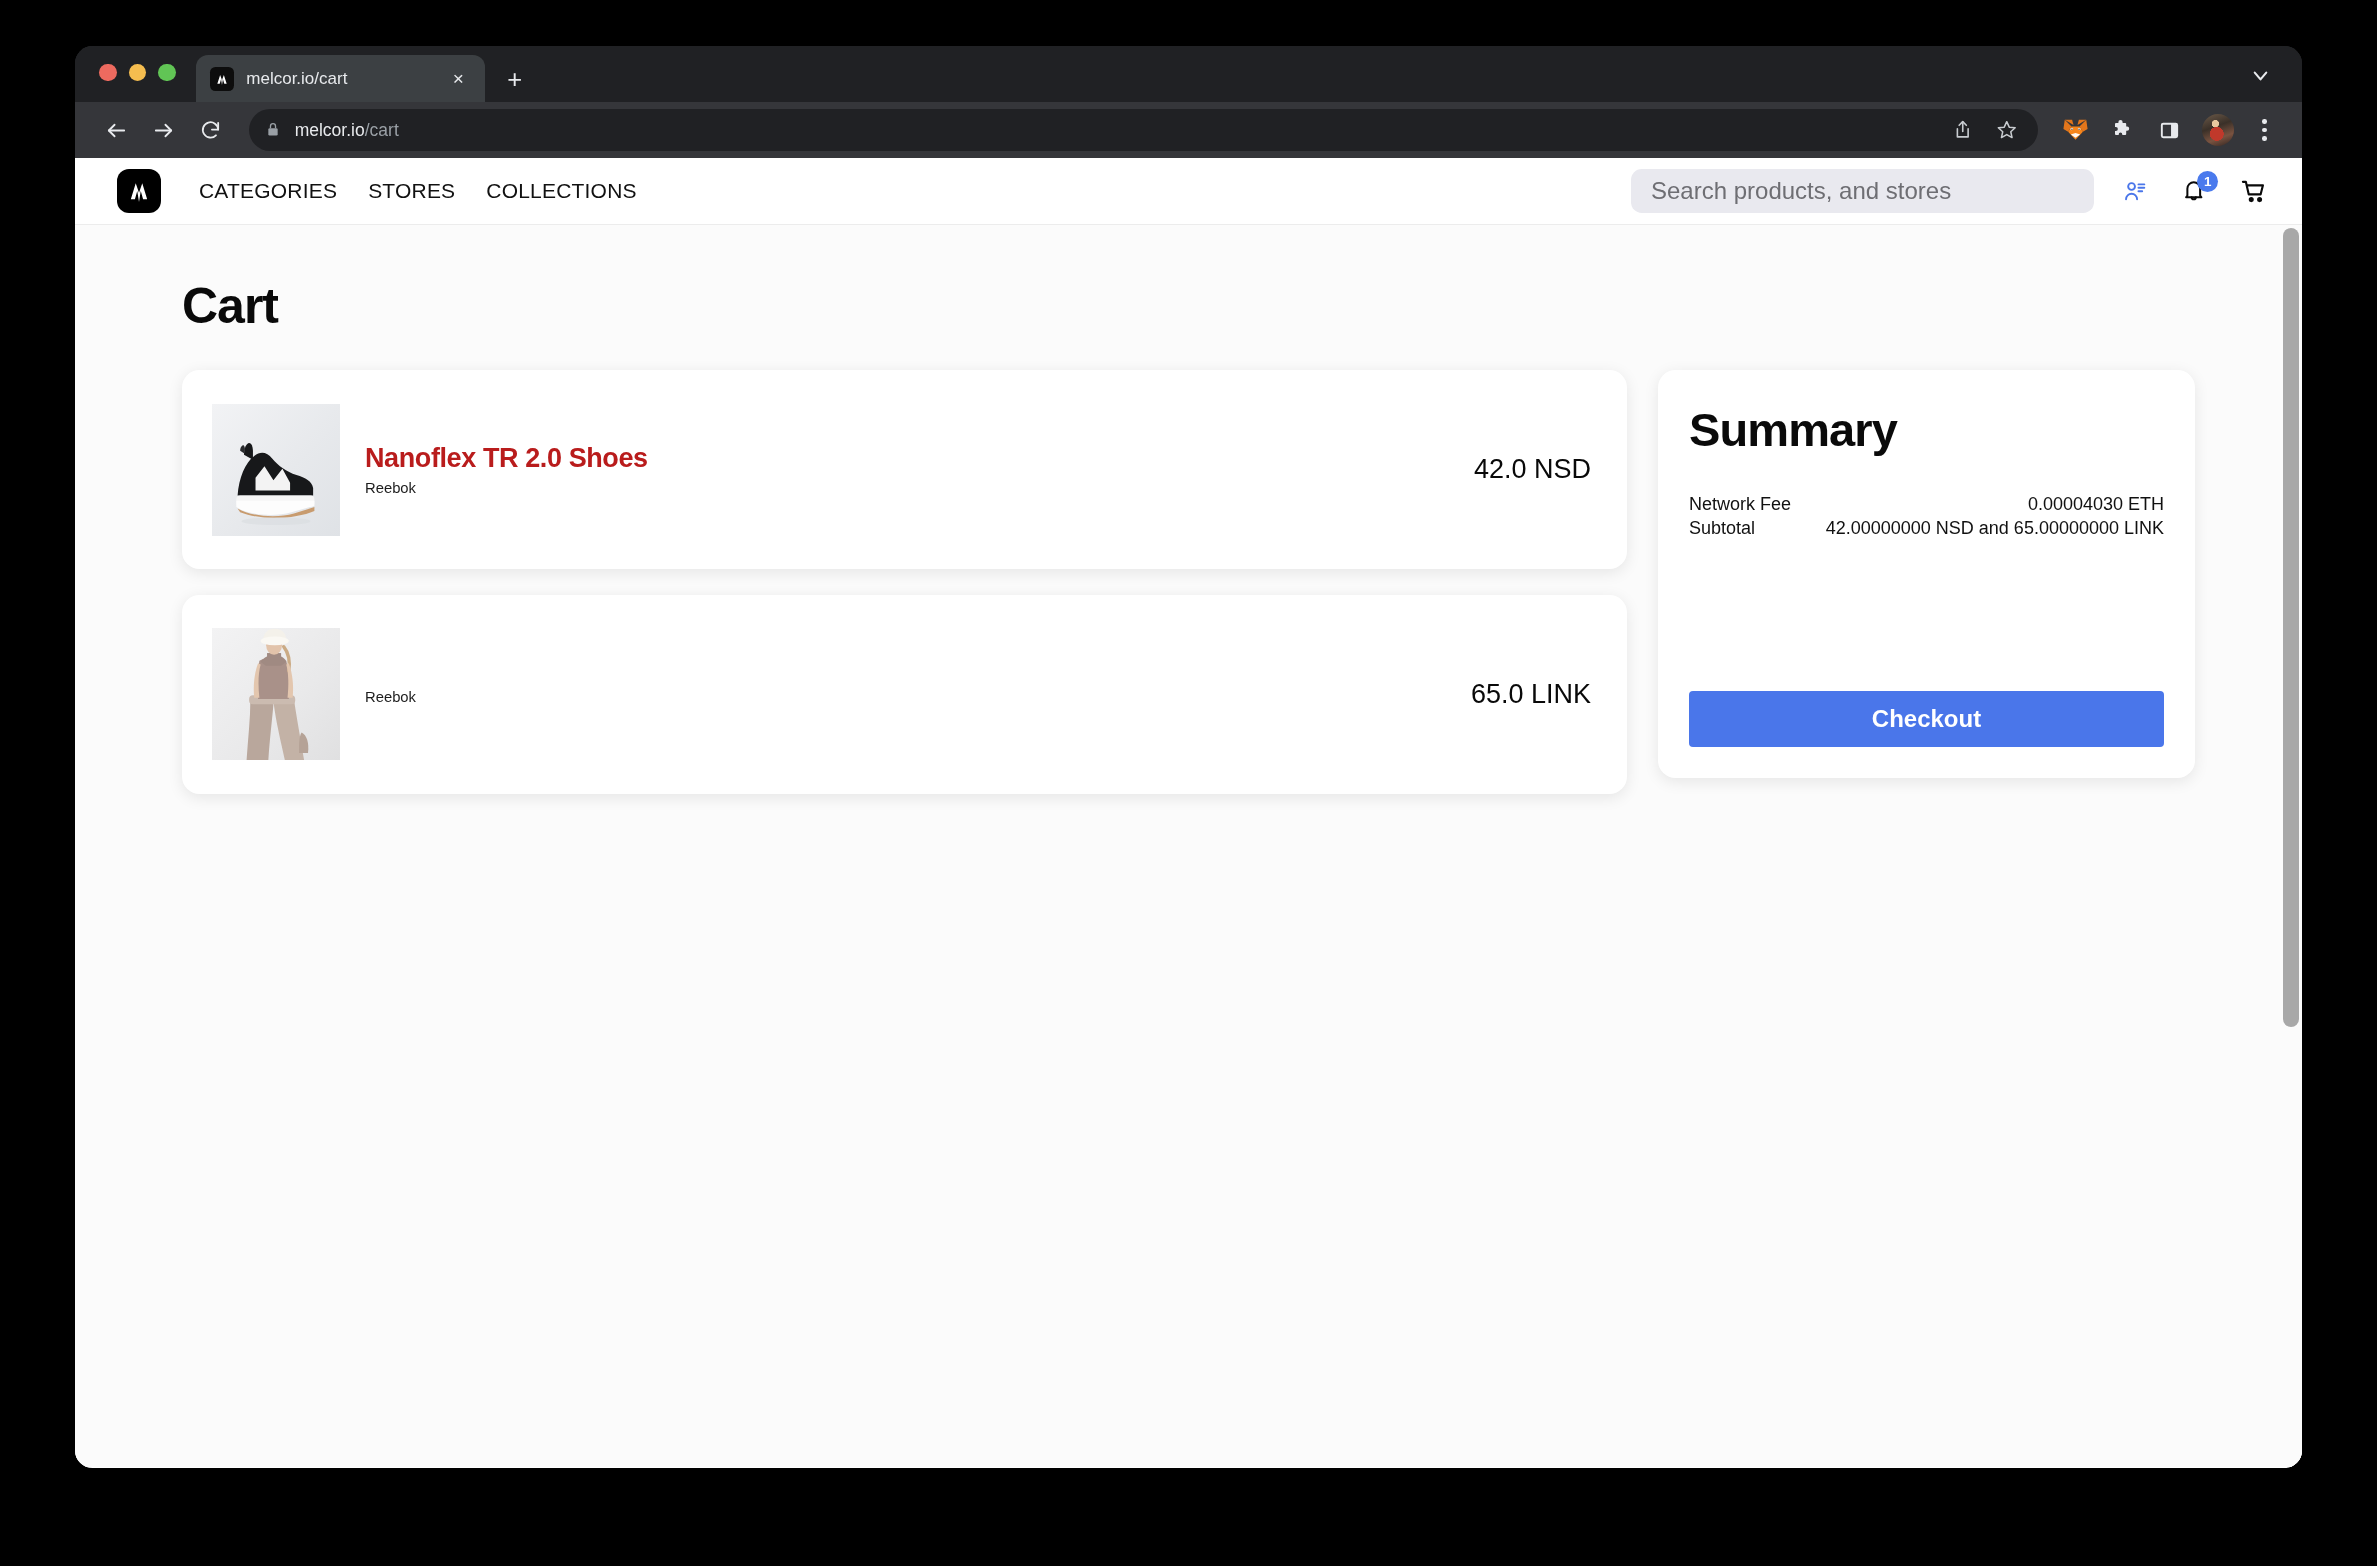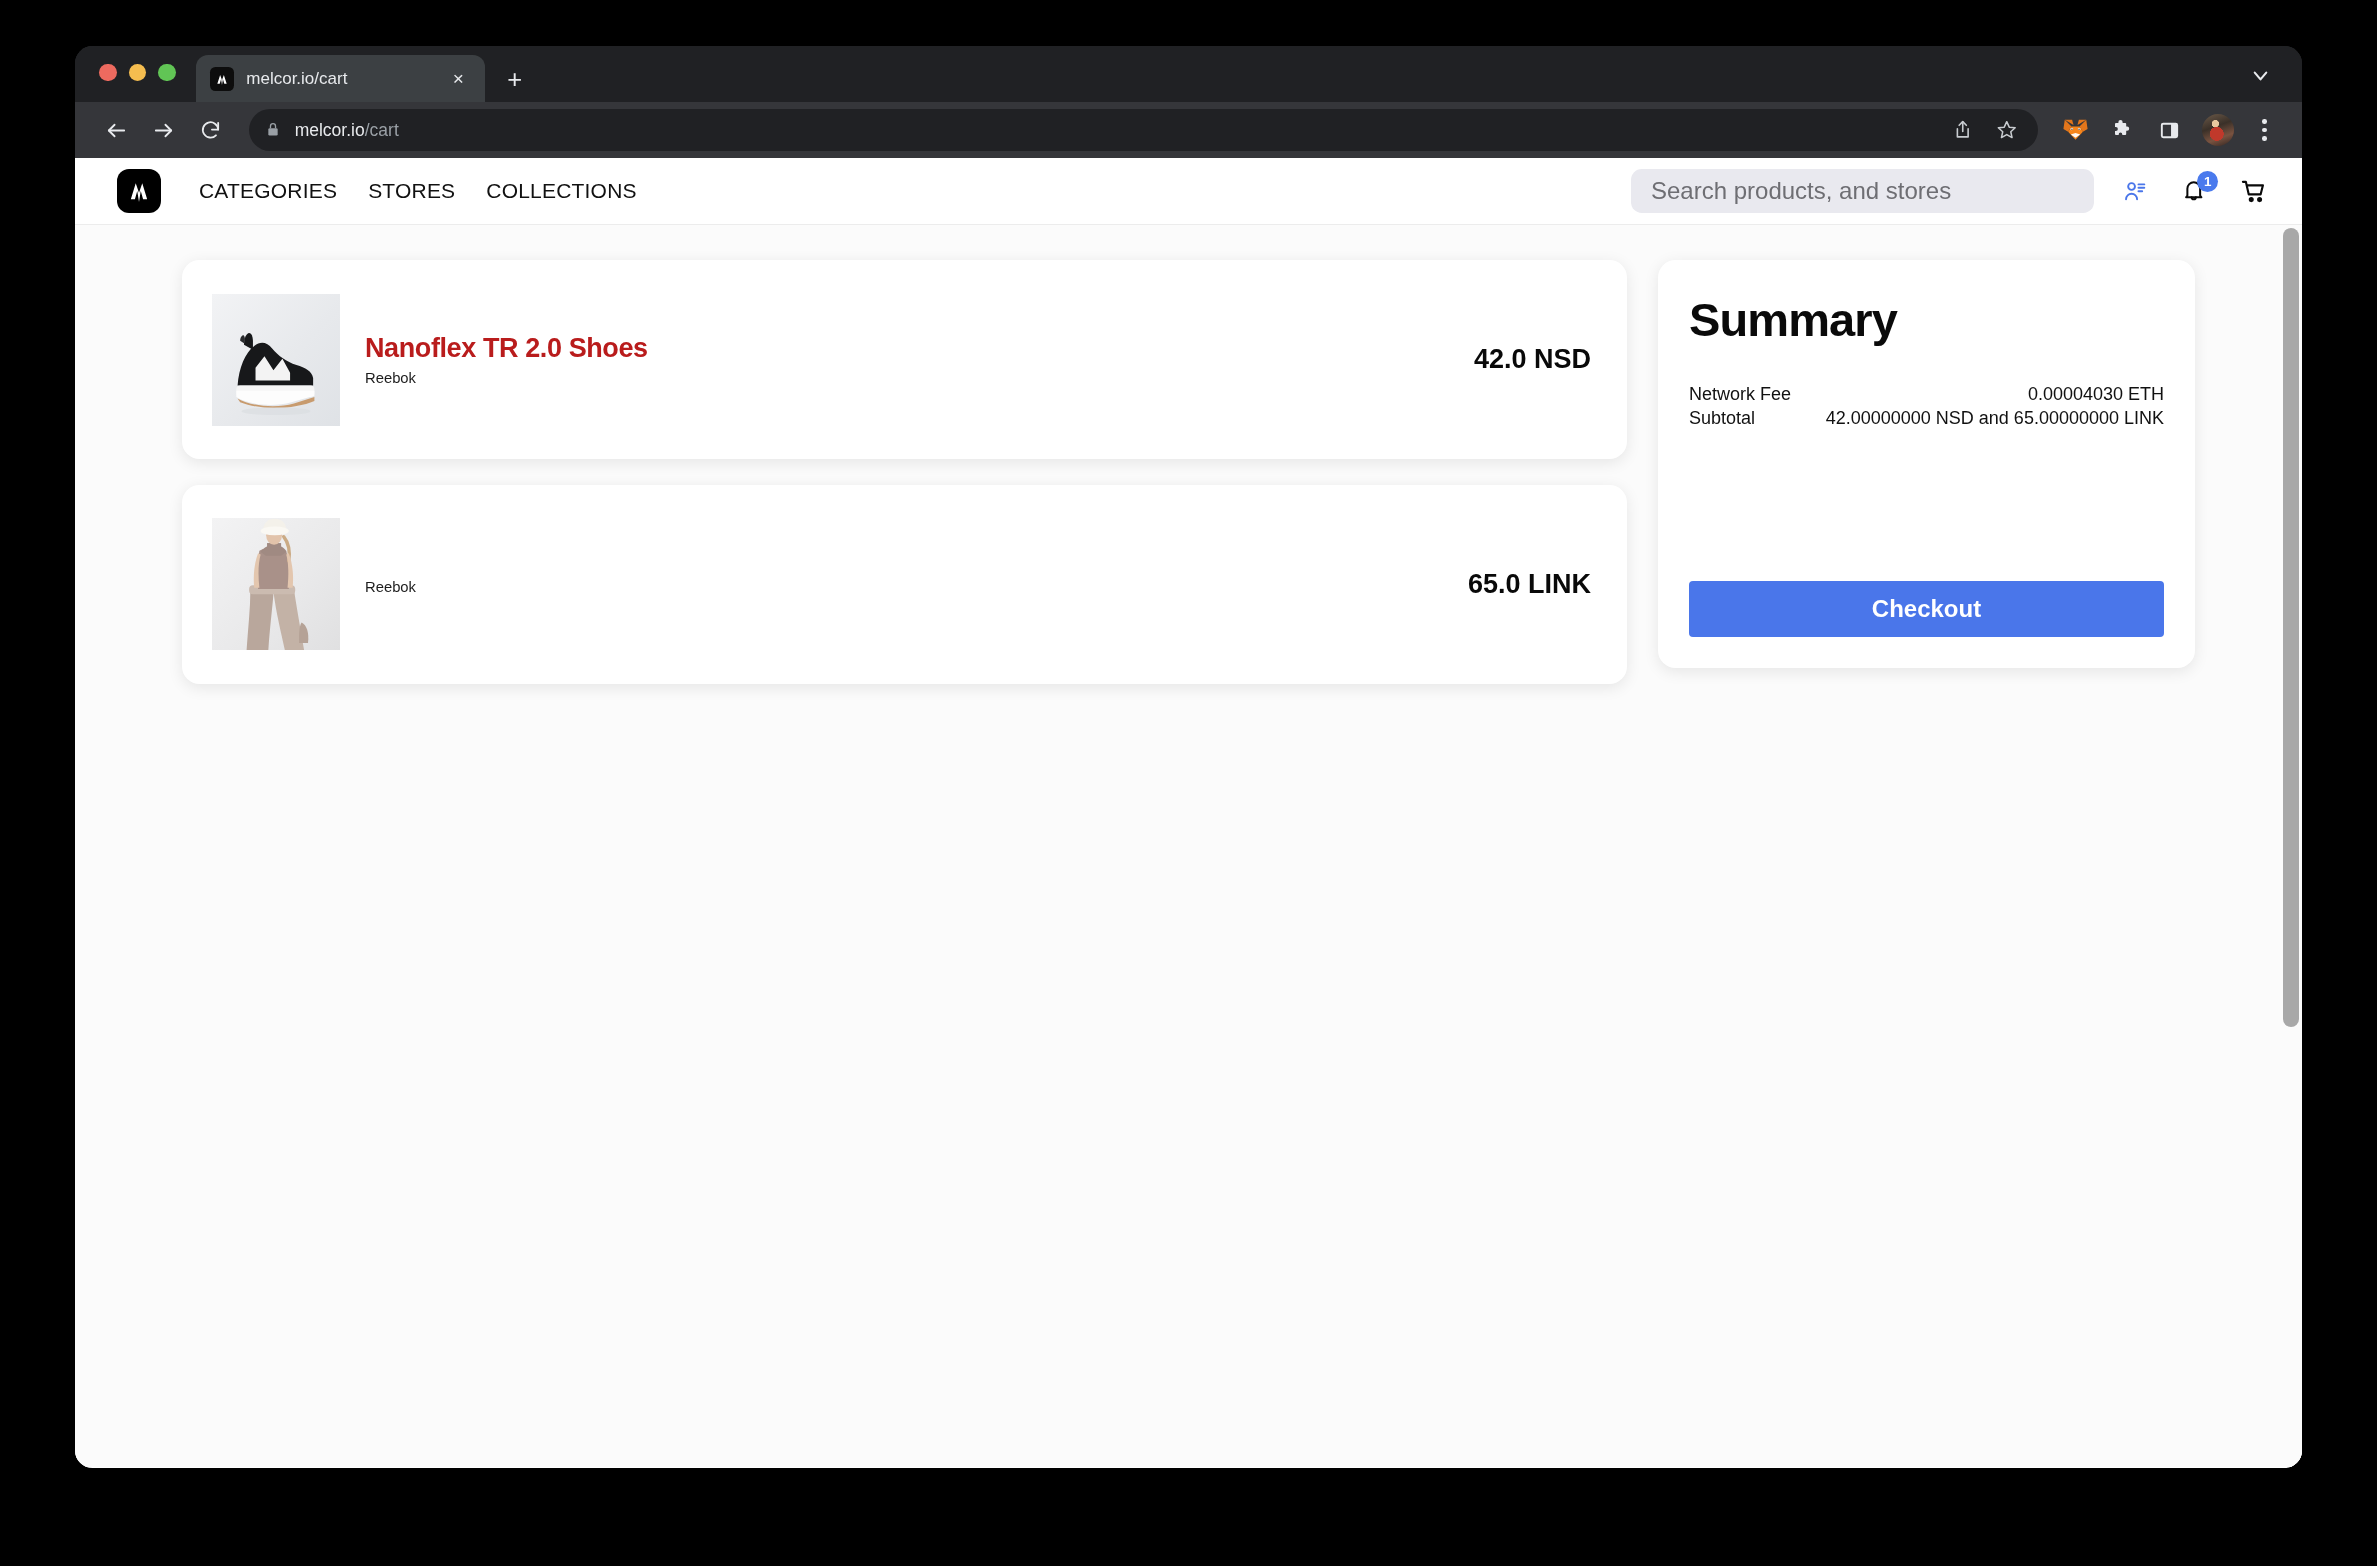--- a/index.html
+++ b/index.html
@@ -285,21 +285,21 @@
     letter-spacing: -0.4px;
     white-space: nowrap;
   }
   .item-brand {
     margin-top: 6.7px;
     font-size: 14.8px;
     color: #1c1c1c;
   }
   .item-price {
     font-size: 27px;
-    font-weight: bold;
+    font-weight: normal;
     color: #090909;
     white-space: nowrap;
     flex: 0 0 auto;
   }
 
   
   .summary-card {
     width: 537px;
     flex: 0 0 auto;
     background: #ffffff;
@@ -512,20 +512,21 @@
               <path d="M2.6 3.4h2.6l2.6 11.2h10.5l2.1-8.1H6.2"></path>
               <circle cx="10" cy="19.2" r="1.3" fill="#0a0a0a"></circle>
               <circle cx="17.4" cy="19.2" r="1.3" fill="#0a0a0a"></circle>
             </svg>
         </div>
       </div>
     </div>
 
     <div class="page-body">
 
+      <h1 class="page-title">Cart</h1>
 
       <div class="cart-layout">
 
         <div class="cart-items">
 
           <div class="cart-card">
             <div class="thumb">
               <svg viewBox="0 0 100 104" preserveAspectRatio="xMidYMid slice" aria-hidden="true">
                 <defs>
                   <linearGradient id="bg1" x1="0" y1="0" x2="1" y2="1">

